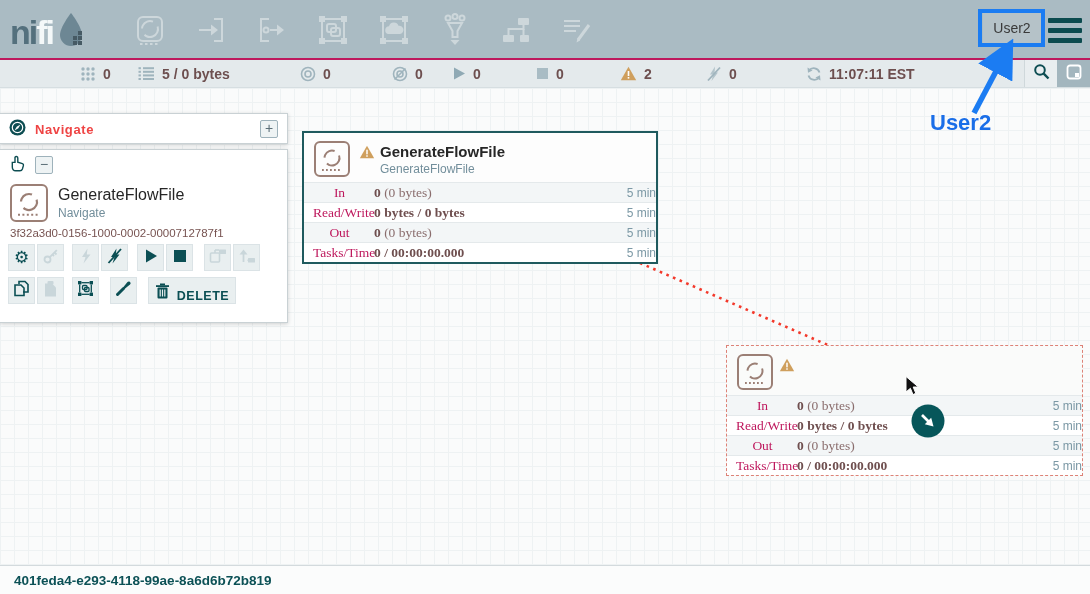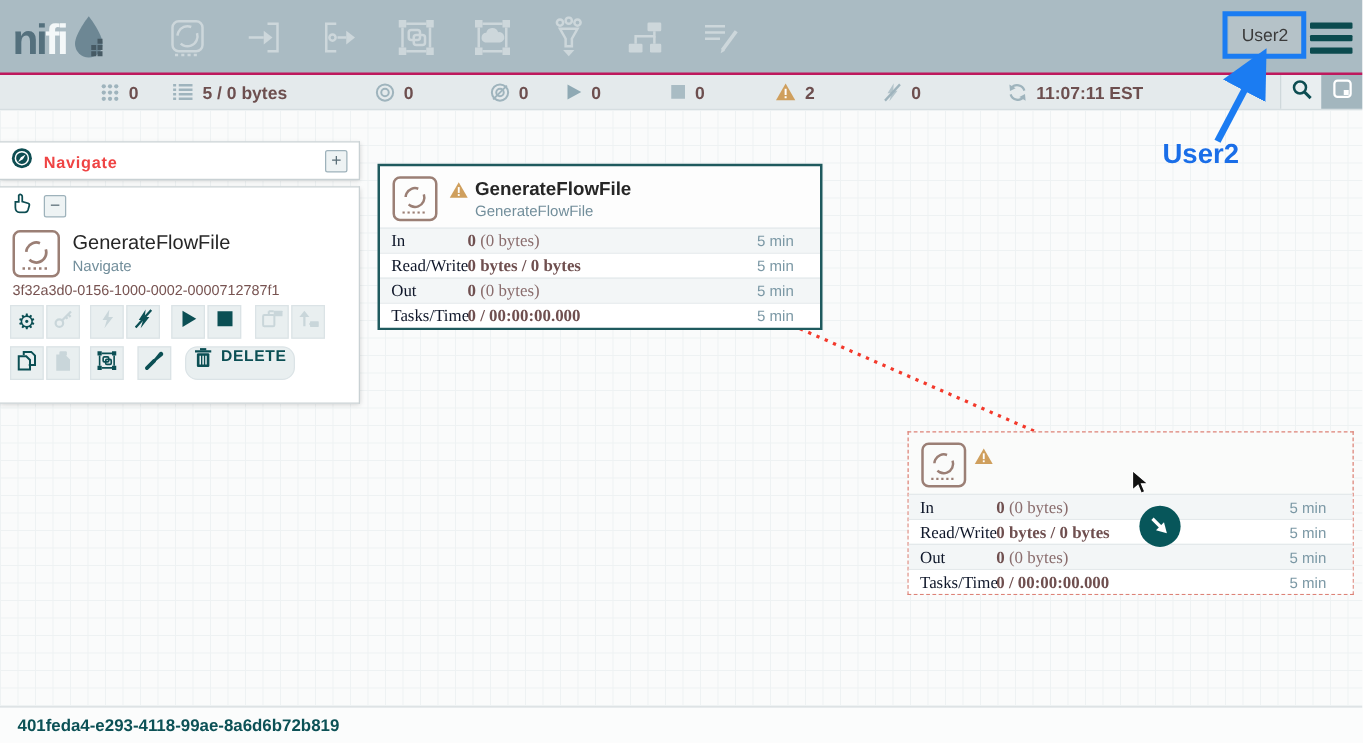--- a/index.html
+++ b/index.html
@@ -46,41 +46,41 @@
   .op-name { position:absolute; left:58px; top:6px; font-size:16px; color:#262626; }
   .op-type { position:absolute; left:58px; top:26px; font-size:12px; color:#728e9b; }
   .op-id { position:absolute; left:10px; top:47px; font-size:11.5px; color:#775351; }
   .stamp { border:2px solid #9b7f75; border-radius:6px; position:relative; display:flex; align-items:center; justify-content:center; }
   .op-stamp { position:absolute; left:10px; top:4px; width:38px; height:38px; }
   .op-buttons { position:absolute; left:0; top:64px; width:288px; }
   .ob { position:absolute; width:27px; height:27px; background:#e9eff0; border:1px solid #dbe3e6; display:flex; align-items:center; justify-content:center; cursor:pointer; }
   .ob svg .en { stroke:#0b4f54; } .ob svg .enf { fill:#0b4f54; }
   .ob svg .dis { stroke:#c9d6da; } .ob svg .disf { fill:#c9d6da; }
   .ob-gear { font-size:17px; color:#0b4f54; line-height:1; }
-  .ob-delete { width:88px; display:flex; gap:7px; align-items:flex-start; justify-content:center;border-radius:10px; }
+  .ob-delete { width:88px; display:flex; gap:7px; align-items:flex-end; justify-content:center; }
   .ob-del-label { font-size:12.5px; font-weight:bold; color:#0b4f54; letter-spacing:.5px; }
 
   
   .proc { position:absolute; background:#fdfdfd; }
   .proc1 { left:302px; top:43px; width:356px; height:133px; border:2px solid #1f5a5e; }
   .proc2 { left:726px; top:257px; width:357px; height:131px; border:1px dashed #dd8277; background:#fafbfa; }
   .proc-head { position:relative; height:52px; }
   .proc-stamp { position:absolute; left:10px; top:8px; width:36px; height:36px; }
   .warn { position:absolute; top:12px; }
   .p1-warn { left:55px; } .p2-warn { left:52px; }
   .proc-title { position:absolute; left:76px; top:10px; font-size:15px; font-weight:bold; color:#262626; }
   .proc-sub { position:absolute; left:76px; top:29px; font-size:12px; color:#728e9b; }
   .rows { position:absolute; left:0; right:0; bottom:0; }
   .prow { height:20px; display:flex; align-items:center; font-family:"Liberation Serif", serif; font-size:13.5px; border-top:1px solid #e4e9eb; }
   .prow:nth-child(odd) { background:#f3f6f7; }
   .prow:nth-child(even) { background:#fff; }
-  .prow .lbl { width:62px; padding-left:9px; color:#0f172a; }
+  .prow .lbl { width:62px; padding-left:9px; color:#be185d;text-align:center; }
   .prow .val { flex:1; padding-left:8px; color:#8a6d6d; }
   .prow .val b { color:#6f4f4f; }
-  .prow .tm { padding-right:21px; font-family:"Liberation Sans", sans-serif; font-size:12px; color:#7b98a5; }
+  .prow .tm { padding-right:0; font-family:"Liberation Sans", sans-serif; font-size:12px; color:#7b98a5; }
 
   .drop-ind { position:absolute; left:911px; top:316px; }
   .cursor { position:absolute; left:905px; top:288px; }
 
   
   .bottombar { position:absolute; left:0; top:565px; width:1090px; height:29px; background:#fbfcfc; border-top:1px solid #d3dadd; display:flex; align-items:center; }
   .flow-id { padding-left:14px; font-size:13.5px; font-weight:bold; color:#0c5156; }
 
   
   .ann-box { position:absolute; left:978px; top:9px; width:67px; height:38px; border:4px solid #1b7cf2; pointer-events:none; }

